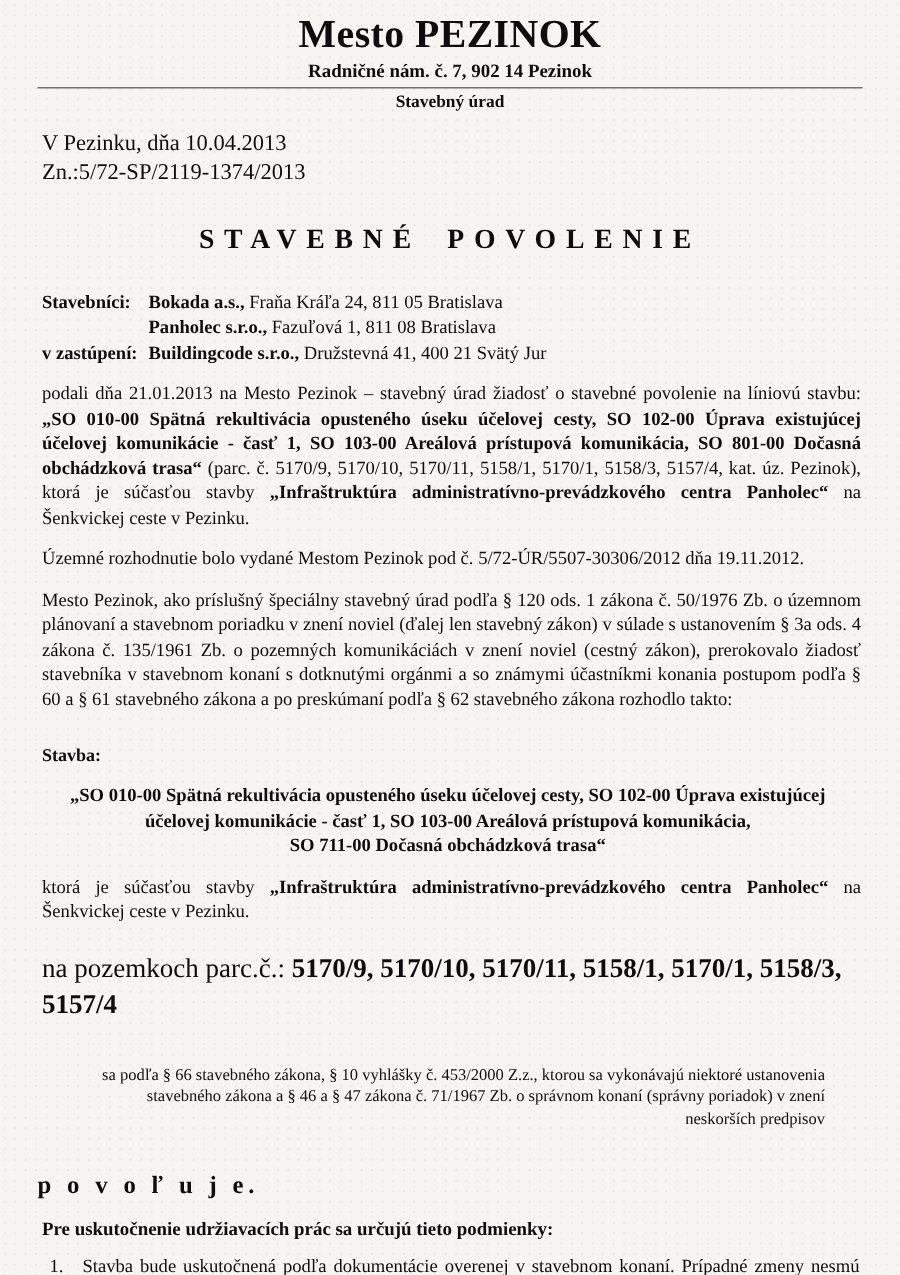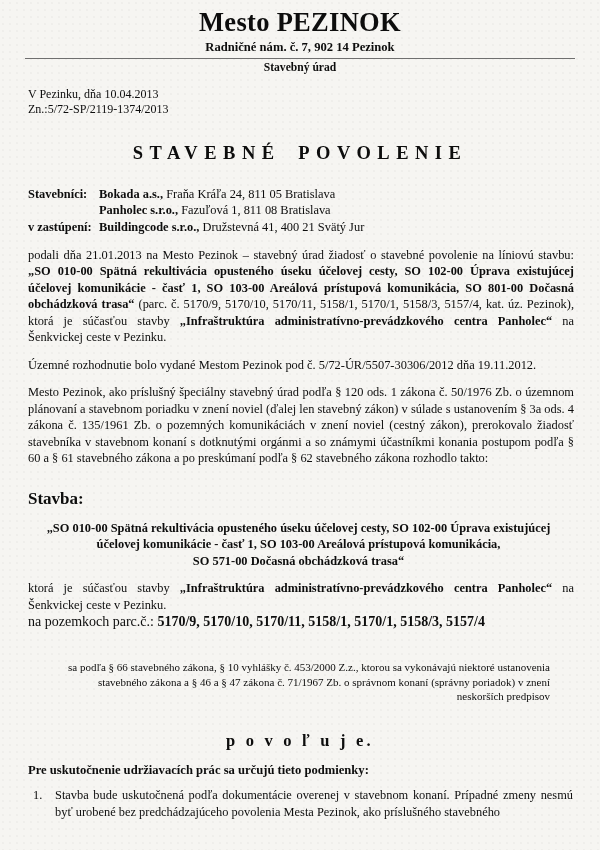--- a/index.html
+++ b/index.html
@@ -58,21 +58,21 @@
   }
   .dept {
     font-size: 11.6px;
     font-weight: bold;
     padding-top: 2px;
   }
 
   
   .refblock {
     margin-top: 13px;
-    font-size: 12px;
+    font-size: 15px;
     line-height: 1.28;
     padding-left: 3px;
   }
 
   
   .doc-title {
     text-align: center;
     font-size: 18.5px;
     font-weight: bold;
     letter-spacing: 6.5px;
@@ -104,58 +104,57 @@
     text-align: justify;
     margin: 11px 0 0 0;
     padding: 0 1px 0 3px;
     text-indent: 0;
   }
   p.body b { font-weight: bold; }
   .tight { margin-top: 9px; }
 
   
   .section-head {
-    font-size: 17px;
+    font-size: 12px;
     font-weight: bold;
     margin-top: 22px;
     padding-left: 3px;
   }
   .stavba-quote {
     font-size: 12.4px;
     font-weight: bold;
     line-height: 1.33;
     text-align: center;
     margin-top: 11px;
     padding: 0 8px 0 5px;
   }
   .stavba-quote .l1 { display: block; }
   .stavba-quote .l2 { display: block; }
   .stavba-quote .l3 { display: block; }
 
   
   .parcels {
-    font-size: 14px;
+    font-size: 18px;
     line-height: 1.35;
-    margin-top: 0;
+    margin-top: 17px;
     padding-left: 3px;
   }
   .parcels b { font-weight: bold; }
 
   
   .legal-basis {
     font-size: 11px;
     line-height: 1.33;
     text-align: right;
     margin-top: 28px;
     padding: 0 25px 0 30px;
   }
 
   
   .povoluje {
-    text-align: center;
     font-size: 16.5px;
     font-weight: bold;
     letter-spacing: 3.2px;
     margin-top: 27px;
   }
 
   
   .cond-head {
     font-size: 12.6px;
     font-weight: bold;
@@ -223,21 +222,21 @@
 
   <p class="body">Územné rozhodnutie bolo vydané Mestom Pezinok pod č. 5/72-ÚR/5507-30306/2012 dňa 19.11.2012.</p>
 
   <p class="body">Mesto Pezinok, ako príslušný špeciálny stavebný úrad podľa § 120 ods. 1 zákona č. 50/1976 Zb. o územnom plánovaní a stavebnom poriadku v znení noviel (ďalej len stavebný zákon) v súlade s ustanovením § 3a ods. 4 zákona č. 135/1961 Zb. o pozemných komunikáciách v znení noviel (cestný zákon), prerokovalo žiadosť stavebníka v stavebnom konaní s dotknutými orgánmi a so známymi účastníkmi  konania postupom podľa § 60 a § 61 stavebného zákona a po preskúmaní podľa  § 62 stavebného zákona rozhodlo takto:</p>
 
   <div class="section-head">Stavba:</div>
 
   <div class="stavba-quote">
     <span class="l1">„SO 010-00 Spätná rekultivácia opusteného úseku účelovej cesty, SO 102-00 Úprava existujúcej</span>
     <span class="l2">účelovej komunikácie - časť 1, SO 103-00 Areálová prístupová komunikácia,</span>
-    <span class="l3">SO 571-00 Dočasná obchádzková trasa“</span>
+    <span class="l3">SO 711-00 Dočasná obchádzková trasa“</span>
   </div>
 
   <p class="body tight"><span>ktorá je súčasťou stavby </span><b>„Infraštruktúra administratívno-prevádzkového centra Panholec“</b><span> na Šenkvickej ceste v Pezinku.</span></p>
 
   <div class="parcels">
     <div><span>na pozemkoch parc.č.:  </span><b>5170/9, 5170/10, 5170/11, 5158/1, 5170/1, 5158/3, 5157/4</b></div>
   </div>
 
   <div class="legal-basis">sa podľa § 66 stavebného zákona, § 10 vyhlášky č. 453/2000 Z.z., ktorou sa vykonávajú niektoré ustanovenia stavebného zákona a  § 46  a § 47 zákona č. 71/1967 Zb. o správnom konaní (správny poriadok) v znení neskorších predpisov</div>
 

